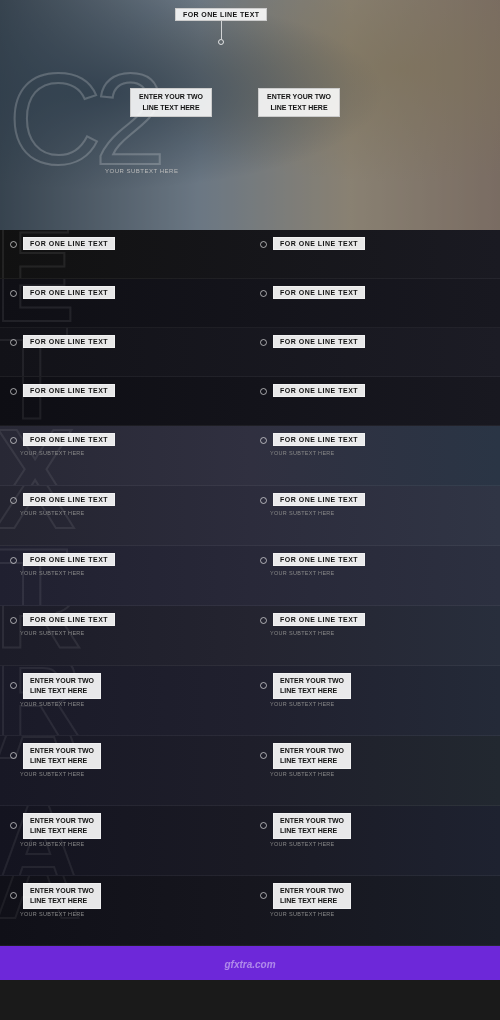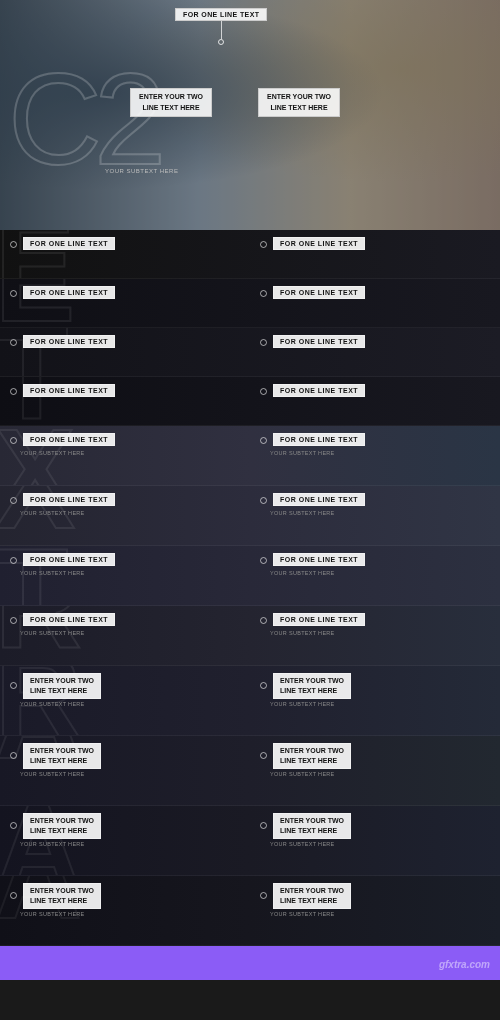--- a/index.html
+++ b/index.html
@@ -377,17 +377,17 @@
         <span class="dot-circle"></span>
         <div class="anno-title-two anno-title-two-white">
           <span>ENTER YOUR TWO</span><br>
           <span>LINE TEXT HERE</span>
         </div>
       </div>
       <div class="anno-sub" style="padding-left:10px;">YOUR SUBTEXT HERE</div>
     </div>
   </div>
 
-  <div style="position:relative;background:#8b5cf6;padding:8px 10px;text-align:right;">
+  <div style="position:relative;background:#6d28d9;padding:8px 24px;text-align:center;">
     <span style="font-size:10px;color:rgba(255,255,255,0.45);font-weight:bold;font-style:italic;">gfxtra.com</span>
   </div>
 
 </div>
 
 </body></html>

